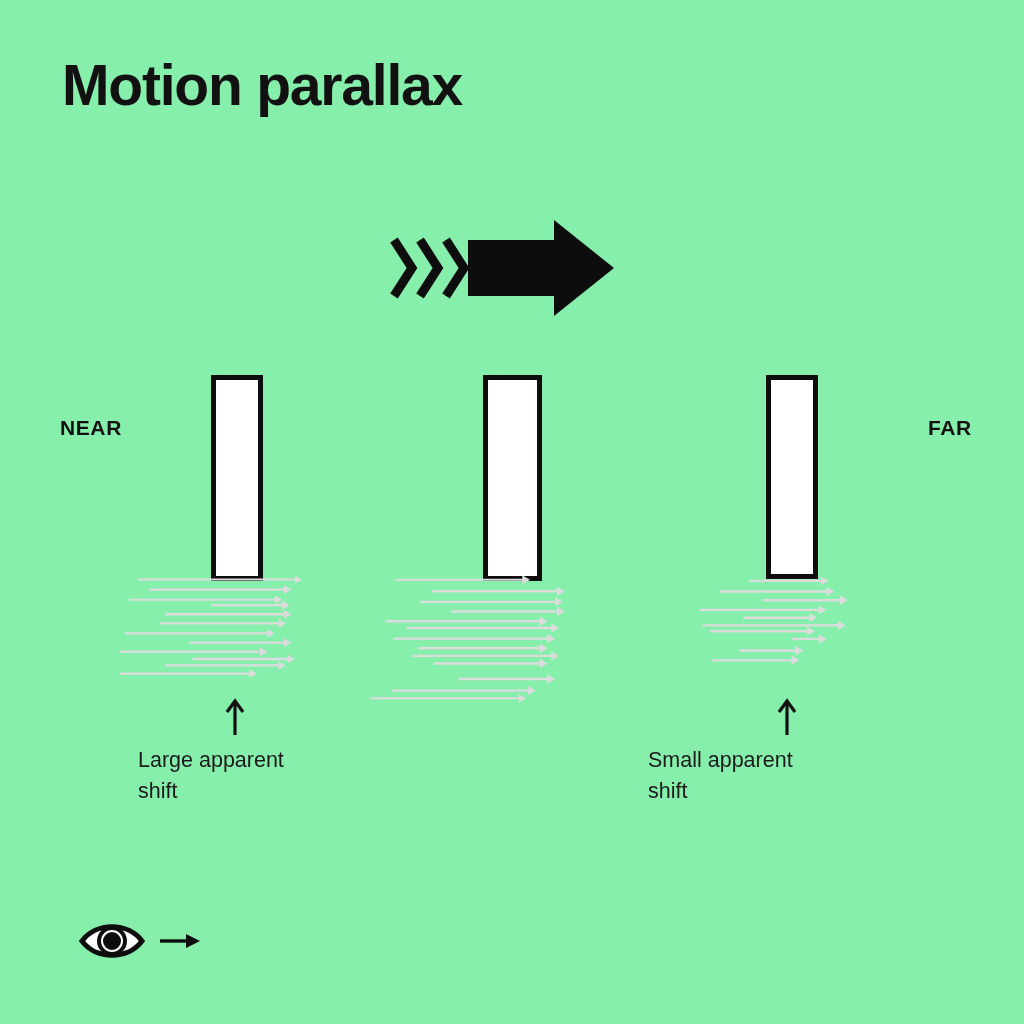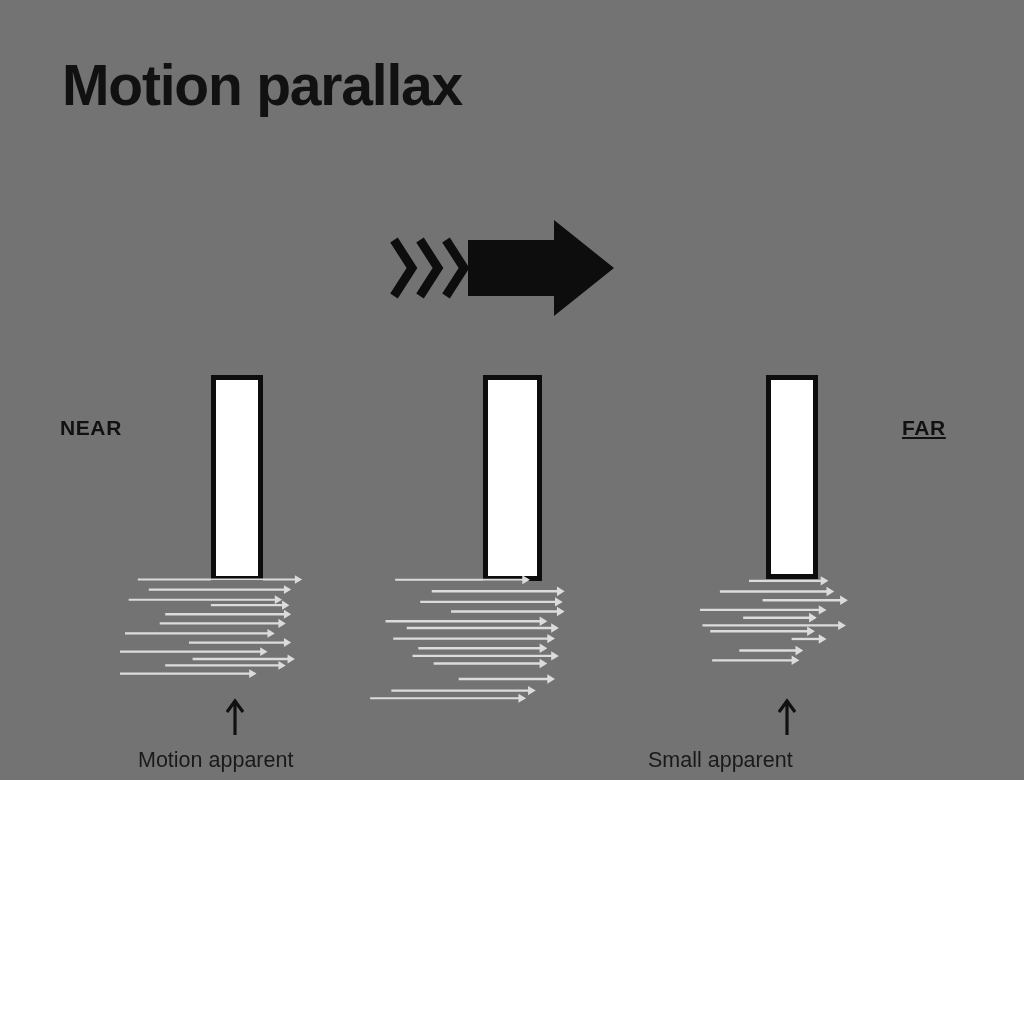--- a/index.html
+++ b/index.html
@@ -3,22 +3,22 @@
 <meta charset="utf-8">
 <style>
   html, body {
     margin: 0;
     padding: 0;
     background: #ffffff;
   }
   #canvas {
     position: relative;
     width: 1024px;
-    height: 780px;
-    background: #737373;
+    height: 1024px;
+    background: #86efac;
     overflow: hidden;
     font-family: "Liberation Sans", sans-serif;
     -webkit-font-smoothing: antialiased;
   }
 
   
   #title {
     position: absolute;
     left: 62px;
     top: 56px;
@@ -33,21 +33,21 @@
   
   .depth-label {
     position: absolute;
     font-size: 21px;
     font-weight: 700;
     letter-spacing: 0.6px;
     color: #111111;
     white-space: nowrap;
   }
   #label-near { left: 60px; top: 416px; }
-  #label-far  { left: 902px; top: 416px; text-decoration: underline; }
+  #label-far  { left: 928px; top: 416px; }
 
   
   .bar {
     position: absolute;
     background: #ffffff;
     border: 5px solid #0d0d0d;
     box-sizing: border-box;
   }
   #bar-near   { left: 211px; top: 375px; width: 52px;  height: 206px; }
   #bar-middle { left: 483px; top: 375px; width: 59px;  height: 206px; }
@@ -263,21 +263,21 @@
       <g>
         <line x1="10" y1="88" x2="94" y2="88" stroke="#dcdcdc" stroke-width="2.4"></line>
         <polygon points="92,83.16 100,88 92,92.84" fill="#dcdcdc"></polygon>
       </g>
     </svg>
 
   <svg id="callout-arrow-large" class="callout-arrow" viewBox="0 0 26 40">
     <line x1="13" y1="38" x2="13" y2="7" stroke="#111111" stroke-width="3.2"></line>
     <polyline points="5,15 13,4 21,15" fill="none" stroke="#111111" stroke-width="3.2" stroke-linejoin="miter"></polyline>
   </svg>
-  <div id="callout-text-large" class="callout-text">Motion apparent
+  <div id="callout-text-large" class="callout-text">Large apparent
 shift</div>
 
   <svg id="callout-arrow-small" class="callout-arrow" viewBox="0 0 26 40">
     <line x1="13" y1="38" x2="13" y2="7" stroke="#111111" stroke-width="3.2"></line>
     <polyline points="5,15 13,4 21,15" fill="none" stroke="#111111" stroke-width="3.2" stroke-linejoin="miter"></polyline>
   </svg>
   <div id="callout-text-small" class="callout-text">Small apparent
 shift</div>
 
   <svg id="observer" viewBox="0 0 125 46">

